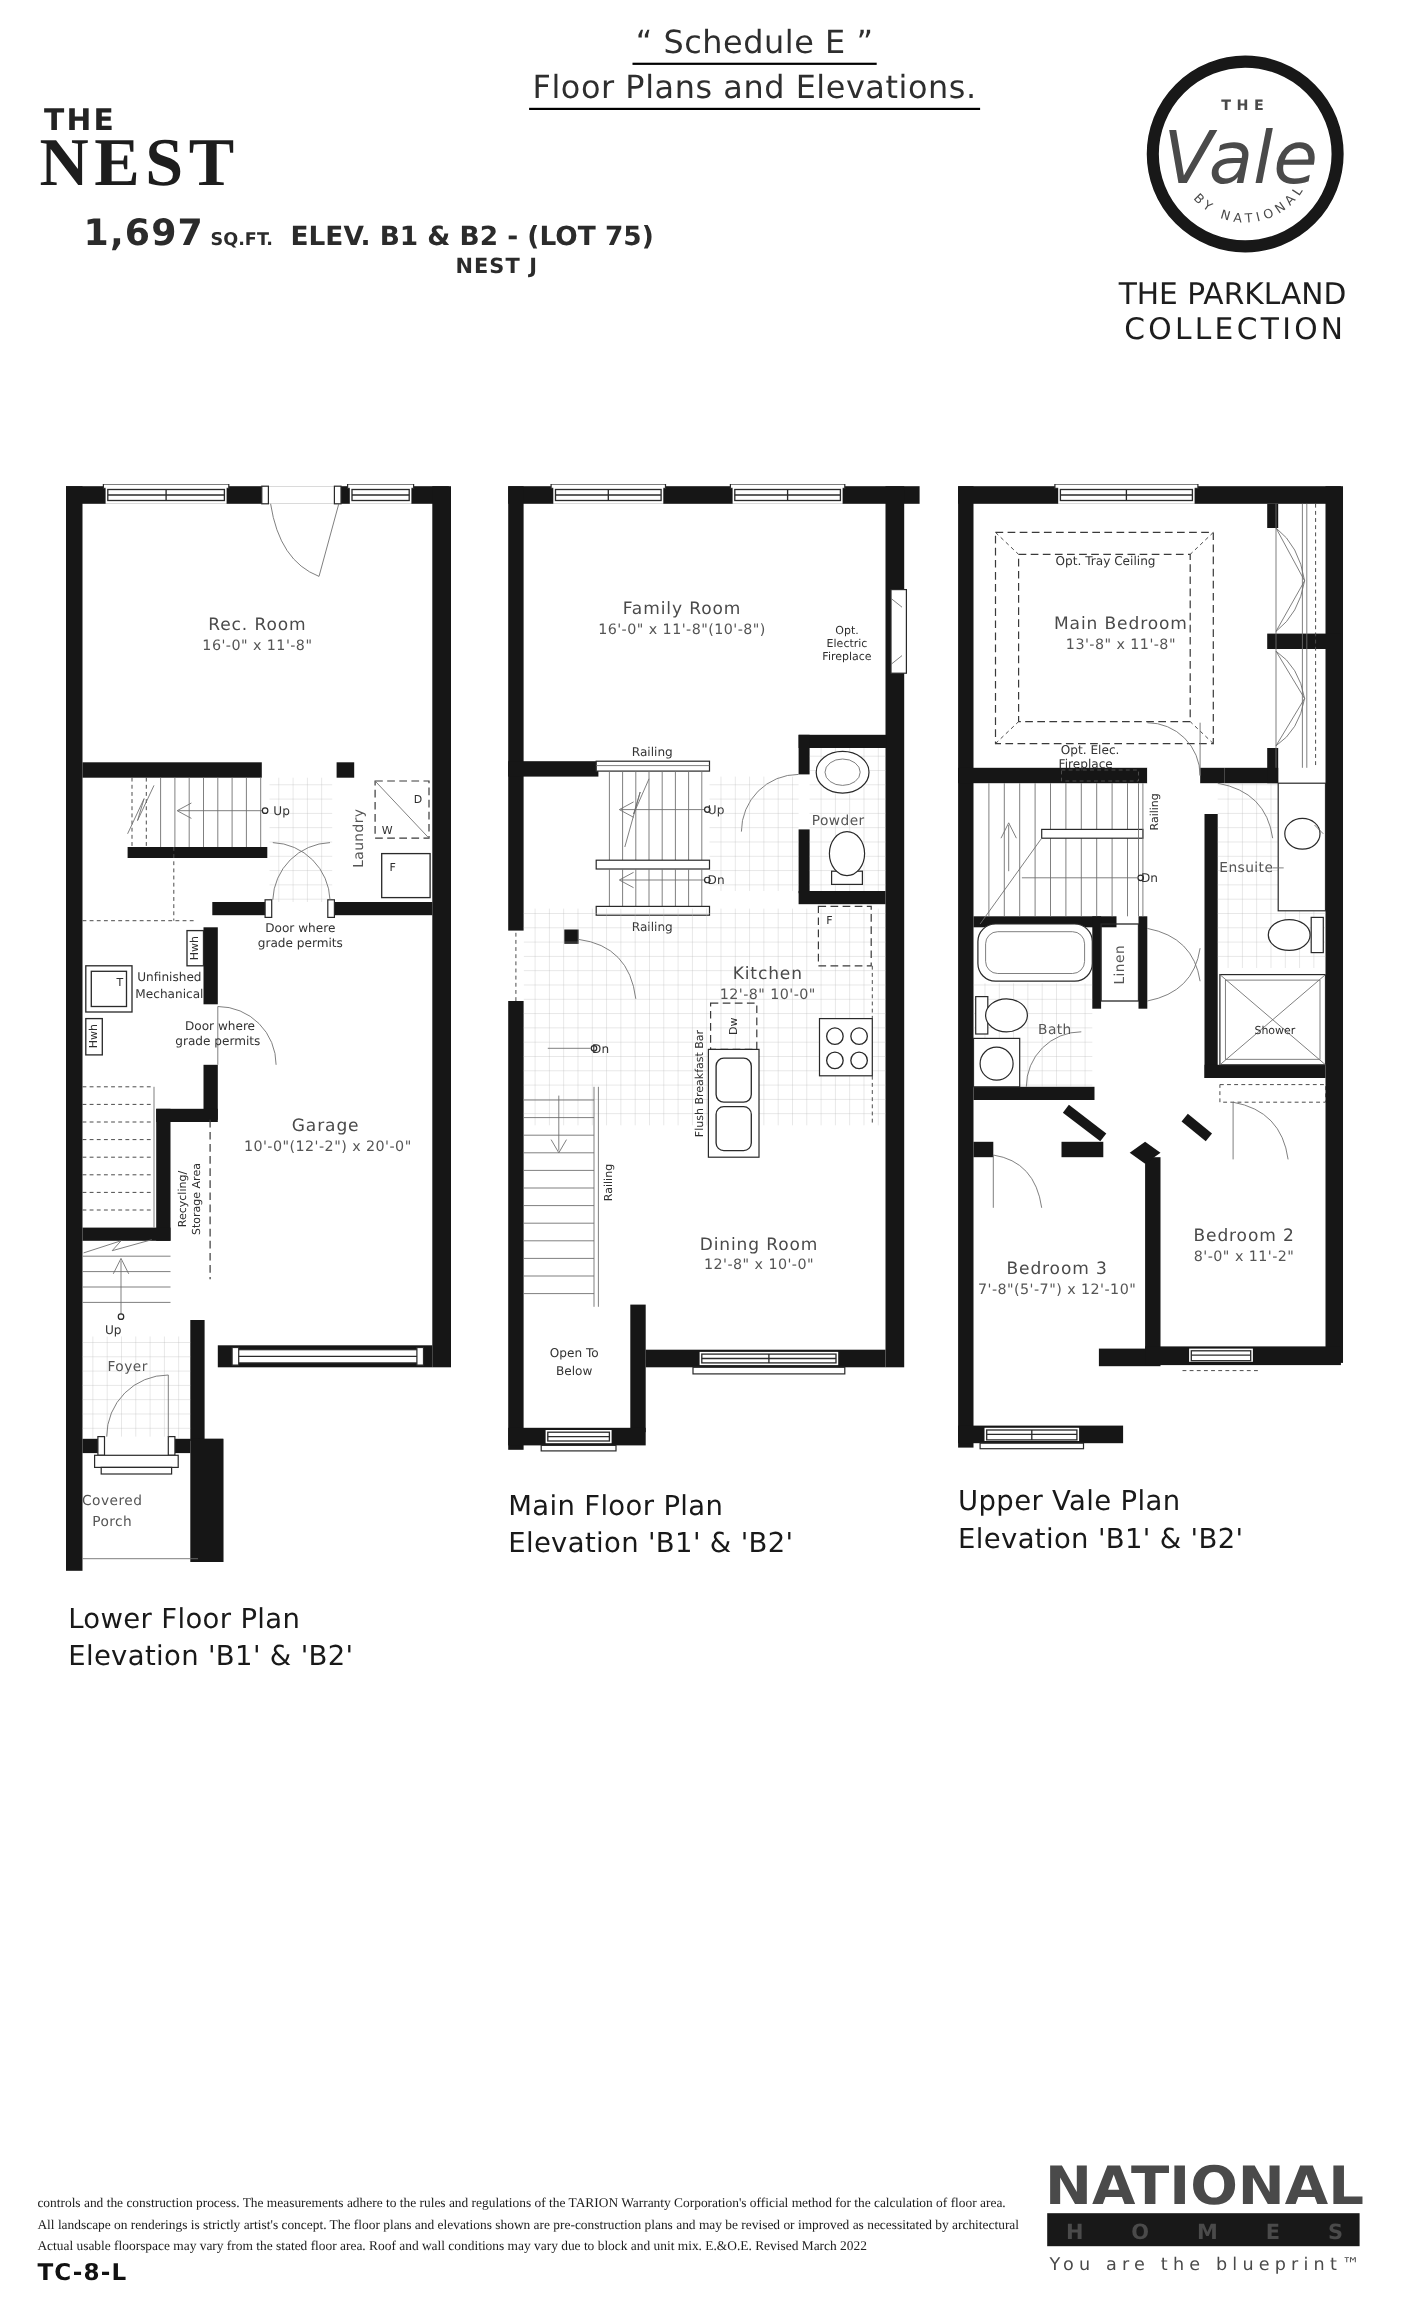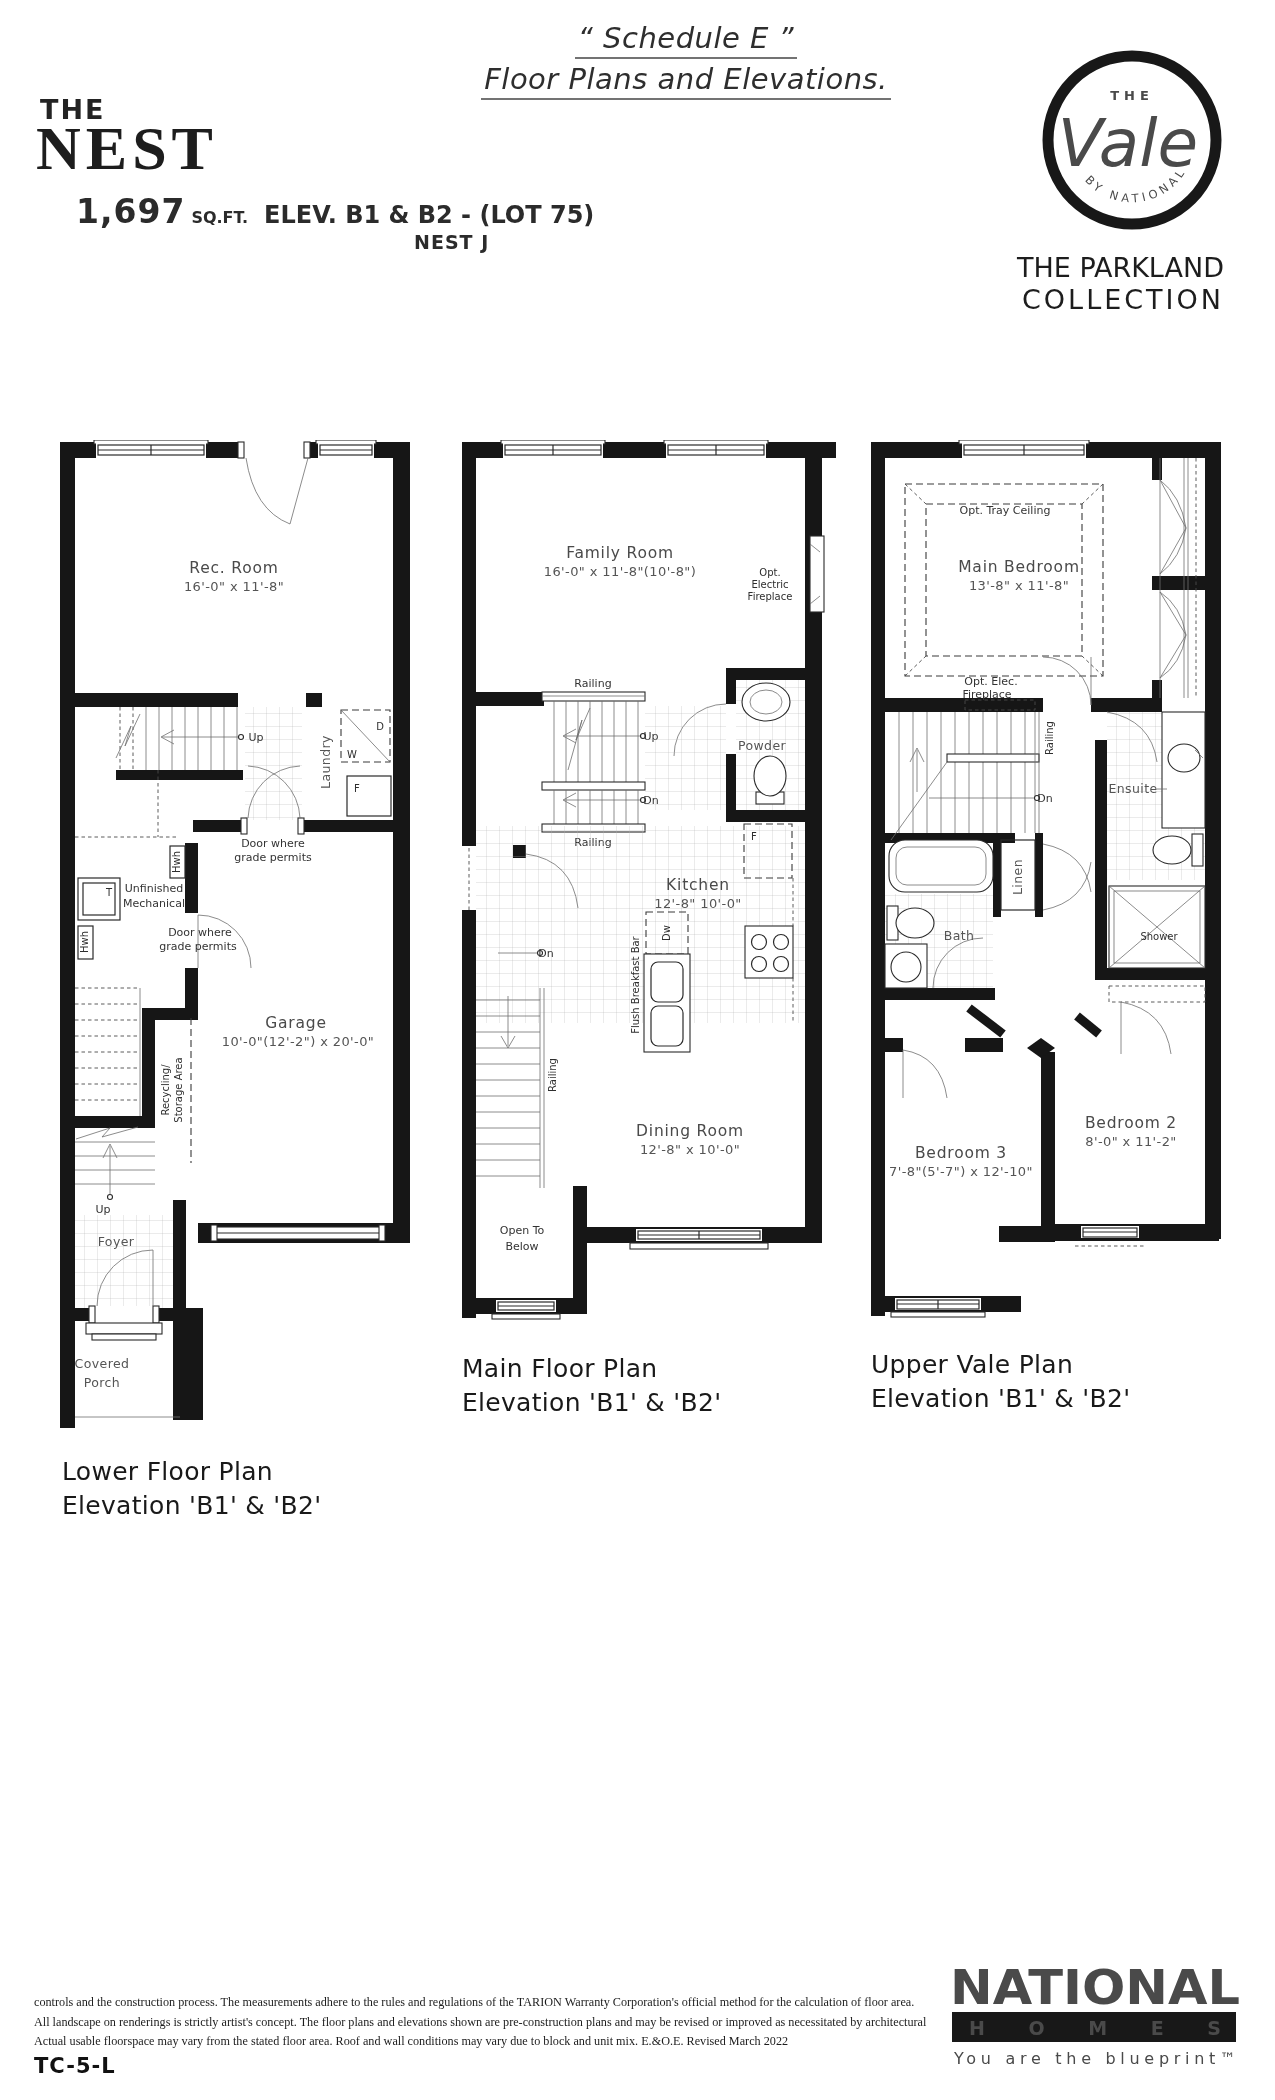--- a/index.html
+++ b/index.html
@@ -1,21 +1,21 @@
 <!DOCTYPE html>
 <html><head>
 <meta charset="utf-8">
 <style>
   html,body{margin:0;padding:0;background:#fff;}
   .page{position:relative;width:1275px;height:2100px;background:#fff;overflow:hidden;
         font-family:"DejaVu Sans",sans-serif;color:#1a1a1a;}
   .abs{position:absolute;}
   
   .sched{left:430px;top:24px;width:512px;text-align:center;font-size:29px;color:#2e2e2e;letter-spacing:.5px;line-height:1.0;}
-  .sched .u{display:inline-block;border-bottom:2px solid #737373;padding:0 3px 4px;font-style:italic;}
+  .sched .u{display:inline-block;border-bottom:2px solid #000000;padding:0 3px 4px;}
   .sched .row2{margin-top:6px;}
   .model-the{left:40px;top:94px;font-size:27px;font-weight:700;letter-spacing:2px;color:#232323;}
   .model-name{left:36px;top:116px;font-size:62px;line-height:1.05;font-family:"Liberation Serif",serif;font-weight:700;letter-spacing:5px;color:#1d1d1d;}
   .spec{left:36px;top:192px;font-weight:700;color:#2b2b2b;white-space:nowrap;}
   .spec .v{font-size:33px;letter-spacing:1px;margin-left:40px;}
   .spec .un{font-size:16px;margin-left:6px;}
   .spec .el{font-size:24px;margin-left:16px;}
   .blockj{left:414px;top:231px;font-size:19px;font-weight:600;letter-spacing:1px;color:#2b2b2b;}
   .parkland{left:1008px;top:252px;width:216px;text-align:right;font-size:27px;color:#1d1d1d;line-height:1.2;}
   .parkland b{font-weight:400;}
@@ -530,21 +530,21 @@
   <div class="abs caption" style="left:62px;top:1455px">
     <div>Lower Floor Plan</div>
     <div>Elevation 'B1' &amp; 'B2'</div>
   </div>
 
   <div class="abs disclaimer">
     <div>controls and the construction process.  The measurements adhere to the rules and regulations of the TARION Warranty Corporation's official method for the calculation of floor area.</div>
     <div>All landscape on renderings is strictly artist's concept. The floor plans and elevations shown are pre-construction plans and may be revised or improved as necessitated by architectural</div>
     <div>Actual usable floorspace may vary from the stated floor area. Roof and wall conditions may vary due to block and unit mix.  E.&amp;O.E. Revised March 2022</div>
   </div>
-  <div class="abs plancode">TC-5-L</div>
+  <div class="abs plancode">TC-8-L</div>
 
   <svg class="abs" style="left:942px;top:1960px" width="306" height="118" viewBox="0 0 306 118">
     <text x="153" y="44" text-anchor="middle" font-family="Liberation Serif, serif" font-weight="bold" font-size="48" fill="#181818" textLength="290" lengthAdjust="spacingAndGlyphs">NATIONAL</text>
     <rect x="10" y="52" width="284" height="30" fill="#181818"></rect>
     <text x="153" y="75" text-anchor="middle" font-family="Liberation Serif, serif" font-weight="bold" font-size="19" fill="#ffffff" textLength="252" lengthAdjust="spacing">HOMES</text>
     <text x="153" y="104" text-anchor="middle" font-size="16" fill="#2b2b2b" textLength="282" lengthAdjust="spacing">You are the blueprint™</text>
   </svg>
 
 </div>
 

